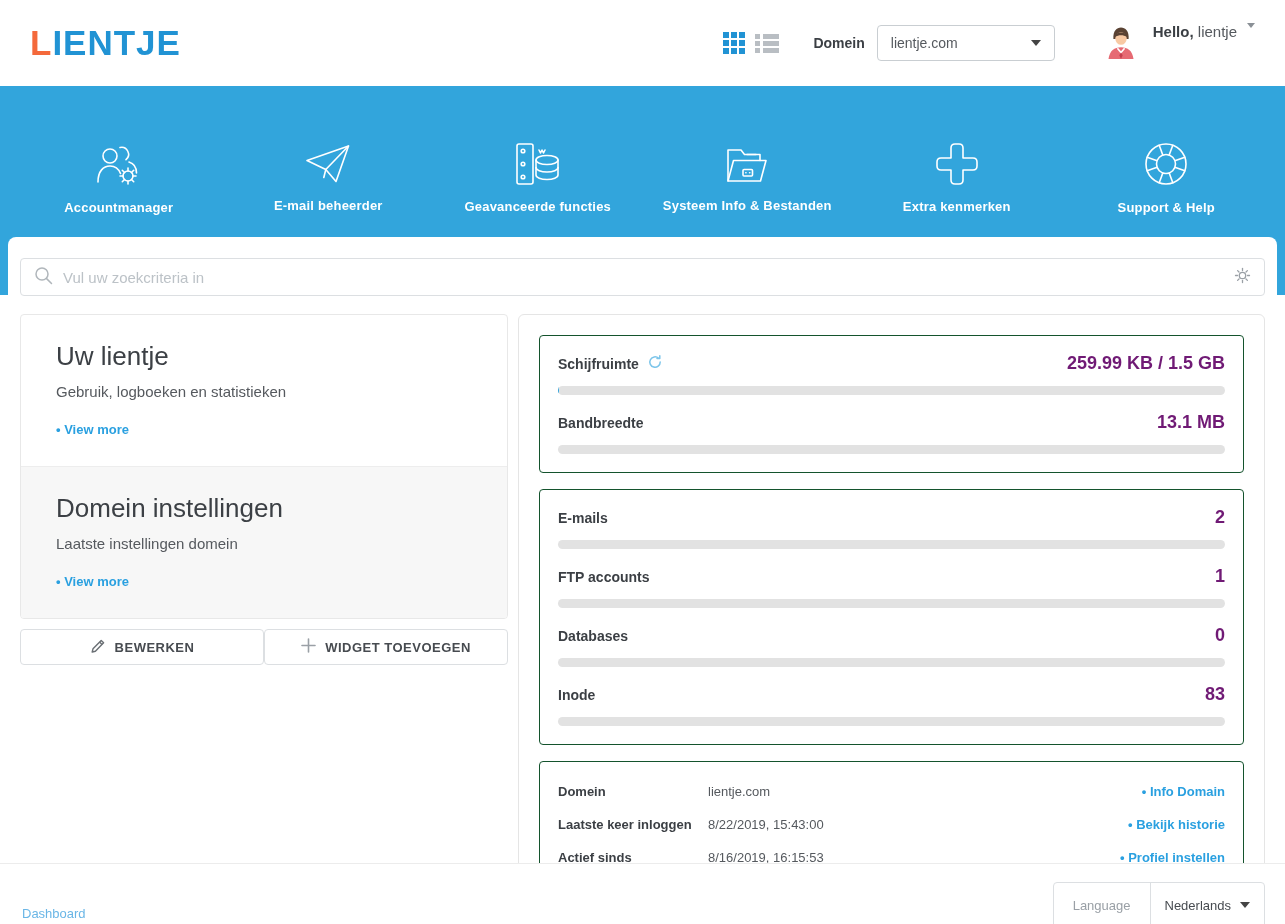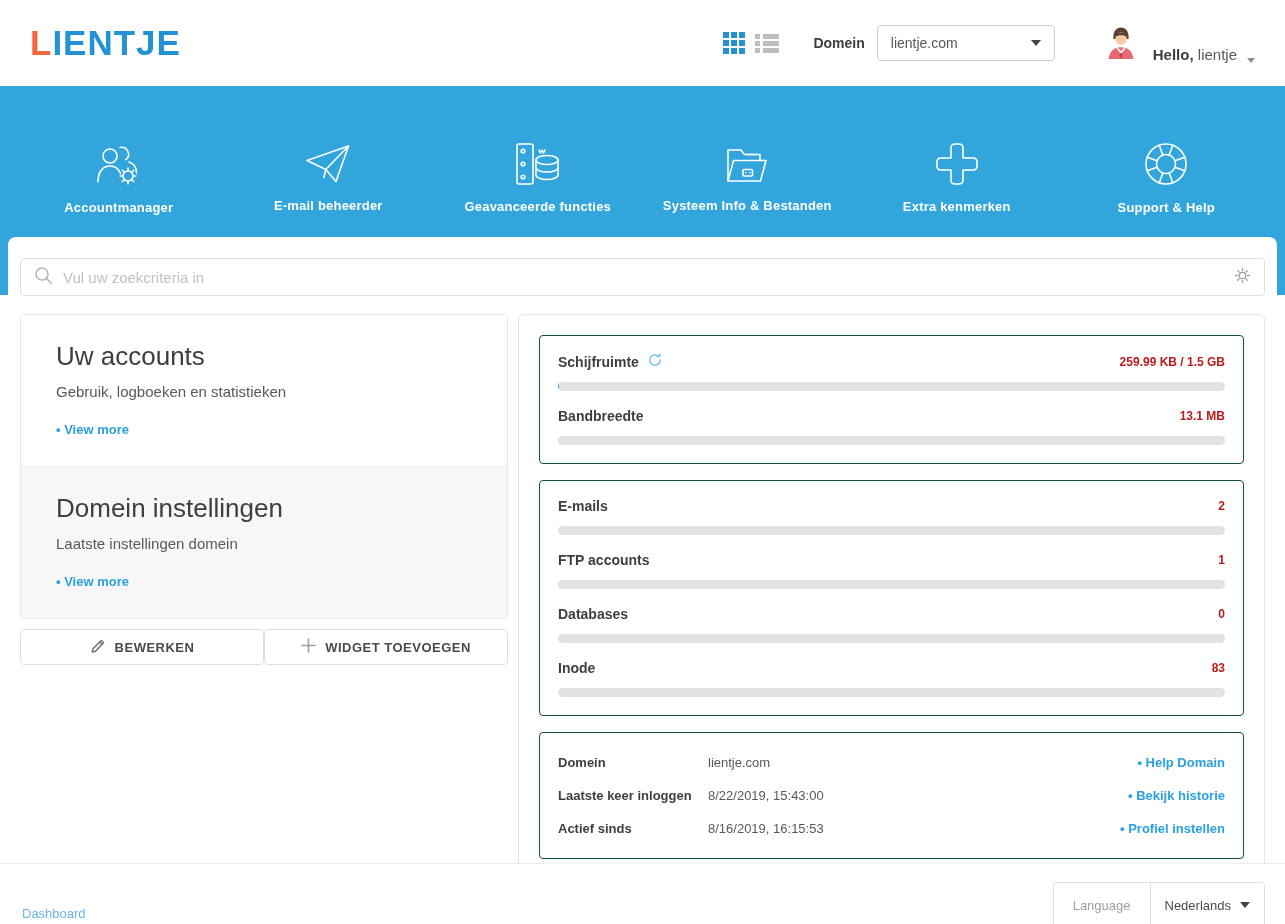--- a/index.html
+++ b/index.html
@@ -18,21 +18,21 @@
   .logo .l2 { color:#2193d4;margin-top:40px; }
   .top-right { margin-left:auto; display:flex; align-items:center; }
   .view-toggles { display:flex; align-items:center; gap:10px; margin-right:34px; }
   .toggle { cursor:pointer; display:flex; }
   .domain-label { font-size:14px; font-weight:bold; color:#3b3f44; margin-right:12px; }
   .domain-select { width:178px; height:36px; border:1px solid #c9ced2; border-radius:4px; background:#fff;
     display:flex; align-items:center; justify-content:space-between; padding:0 13px; cursor:pointer; margin-right:48px; }
   .domain-select span { font-size:14px; color:#55595e; }
   .caret { width:0; height:0; border-left:5px solid transparent; border-right:5px solid transparent; border-top:6px solid #444; }
   .caret.small { border-left-width:4.5px; border-right-width:4.5px; border-top-width:5.5px; border-top-color:#8a9096; }
-  .user-menu { display:flex; align-items:flex-end; gap:10px; cursor:pointer; }
+  .user-menu { display:flex; align-items:flex-start; gap:10px; cursor:pointer; }
   .greeting { font-size:15px; color:#3b3f44; margin-left:4px; }
   .greeting b { font-weight:bold; }
   .greeting .uname { font-weight:normal; color:#55595e; }
 
   
   .blueband { position:absolute; top:86px; left:0; right:0; height:209px; background:#32a5dc; z-index:1; }
   .mainnav { height:169px; display:grid; grid-template-columns:repeat(6,1fr); padding:14px 14px 0; }
   .nav-item { display:flex; flex-direction:column; align-items:center; justify-content:center; gap:13px; cursor:pointer; color:#fff; }
   .nav-item svg { display:block; }
   .nav-label { font-size:13px; font-weight:bold; letter-spacing:0.2px; white-space:nowrap; }
@@ -57,21 +57,21 @@
     display:flex; align-items:center; justify-content:center; gap:9px; font-size:13px; font-weight:bold;
     letter-spacing:0.5px; color:#474b50; font-family:inherit; }
 
   .right-col { flex:1; }
   .right-wrapper { border:1px solid #e5e5e5; border-radius:6px; padding:20px; background:#fff; }
   .box { border:1px solid #14532d; border-radius:4px; padding:6px 18px 12px; margin-bottom:16px; background:#fff; }
   .box:last-child { margin-bottom:0; }
   .stat-row { padding:11px 0 6px; }
   .stat-head { display:flex; align-items:center; justify-content:space-between; }
   .stat-label { font-size:14px; font-weight:bold; color:#3b3f44; display:flex; align-items:center; gap:9px; }
-  .stat-value { font-size:12px; font-weight:bold; color:#b91c1c; }
+  .stat-value { font-size:18px; font-weight:bold; color:#701a75; }
   .bar { height:9px; border-radius:5px; background:#e2e2e2; margin-top:12px; overflow:hidden; }
   .bar-fill { height:100%; background:#32a5dc; border-radius:5px; }
 
   .info-box { padding:13px 18px; }
   .info-row { display:flex; align-items:center; padding:9px 0; font-size:13px; }
   .info-label { width:150px; flex:none; font-weight:bold; color:#3b3f44; }
   .info-value { flex:1; color:#55595e; }
   .info-link { font-weight:bold; color:#2aa0e0; cursor:pointer; text-decoration:none; font-size:13px; }
 
   
@@ -254,21 +254,21 @@
           <line x1="12" y1="5" x2="13.4" y2="3.6"></line>
       </svg>
     </span>
   </div>
 
   <div class="content">
 
     <div class="left-col">
       <div class="left-wrapper">
         <div class="lw-section">
-          <div class="widget-title">Uw accounts</div>
+          <div class="widget-title">Uw lientje</div>
           <div class="widget-sub">Gebruik, logboeken en statistieken</div>
           <a class="view-more">• View more</a>
         </div>
         <div class="lw-section gray">
           <div class="widget-title">Domein instellingen</div>
           <div class="widget-sub">Laatste instellingen domein</div>
           <a class="view-more">• View more</a>
         </div>
       </div>
 
@@ -362,21 +362,21 @@
             <div class="bar">
                 <div class="bar-fill" style="width: 0%;"></div>
               </div>
           </div>
         </div>
 
         <div class="box info-box">
           <div class="info-row">
             <span class="info-label">Domein</span>
             <span class="info-value">lientje.com</span>
-            <a class="info-link">• Help Domain</a>
+            <a class="info-link">• Info Domain</a>
           </div>
           <div class="info-row">
             <span class="info-label">Laatste keer inloggen</span>
             <span class="info-value">8/22/2019, 15:43:00</span>
             <a class="info-link">• Bekijk historie</a>
           </div>
           <div class="info-row">
             <span class="info-label">Actief sinds</span>
             <span class="info-value">8/16/2019, 16:15:53</span>
             <a class="info-link">• Profiel instellen</a>

